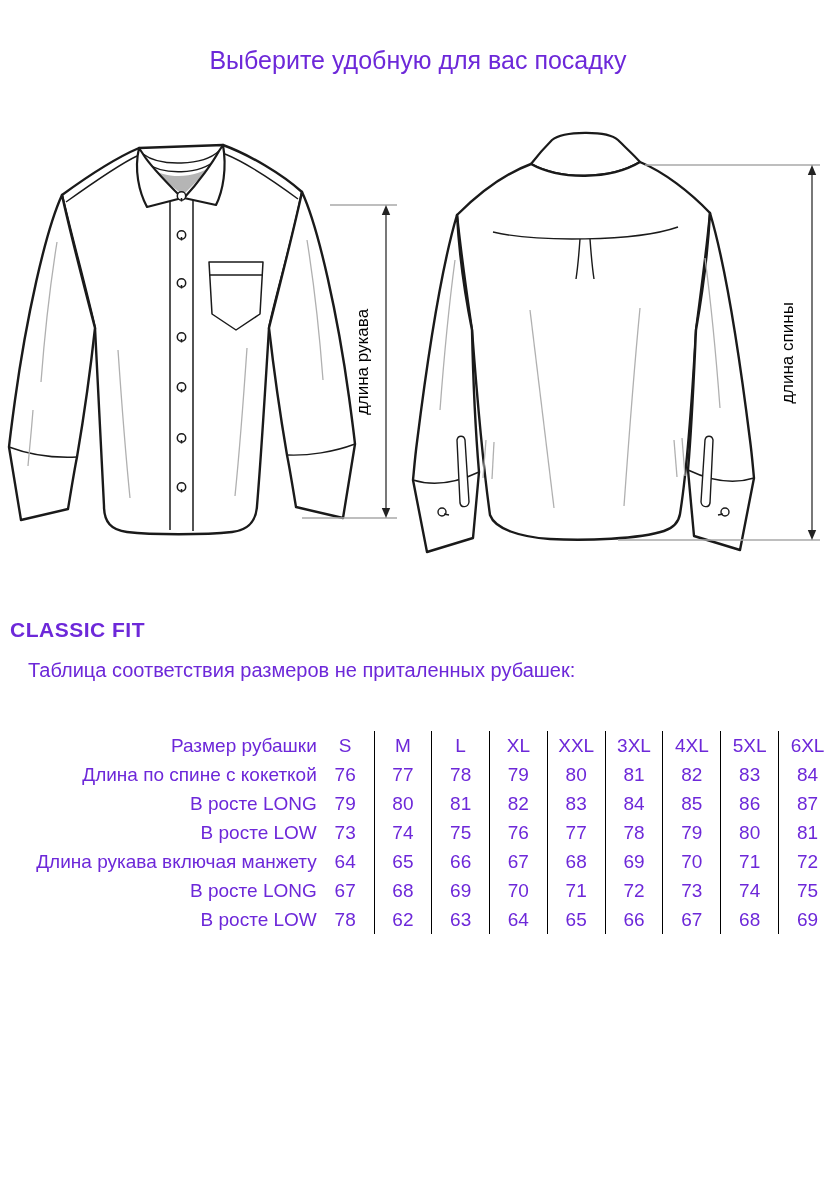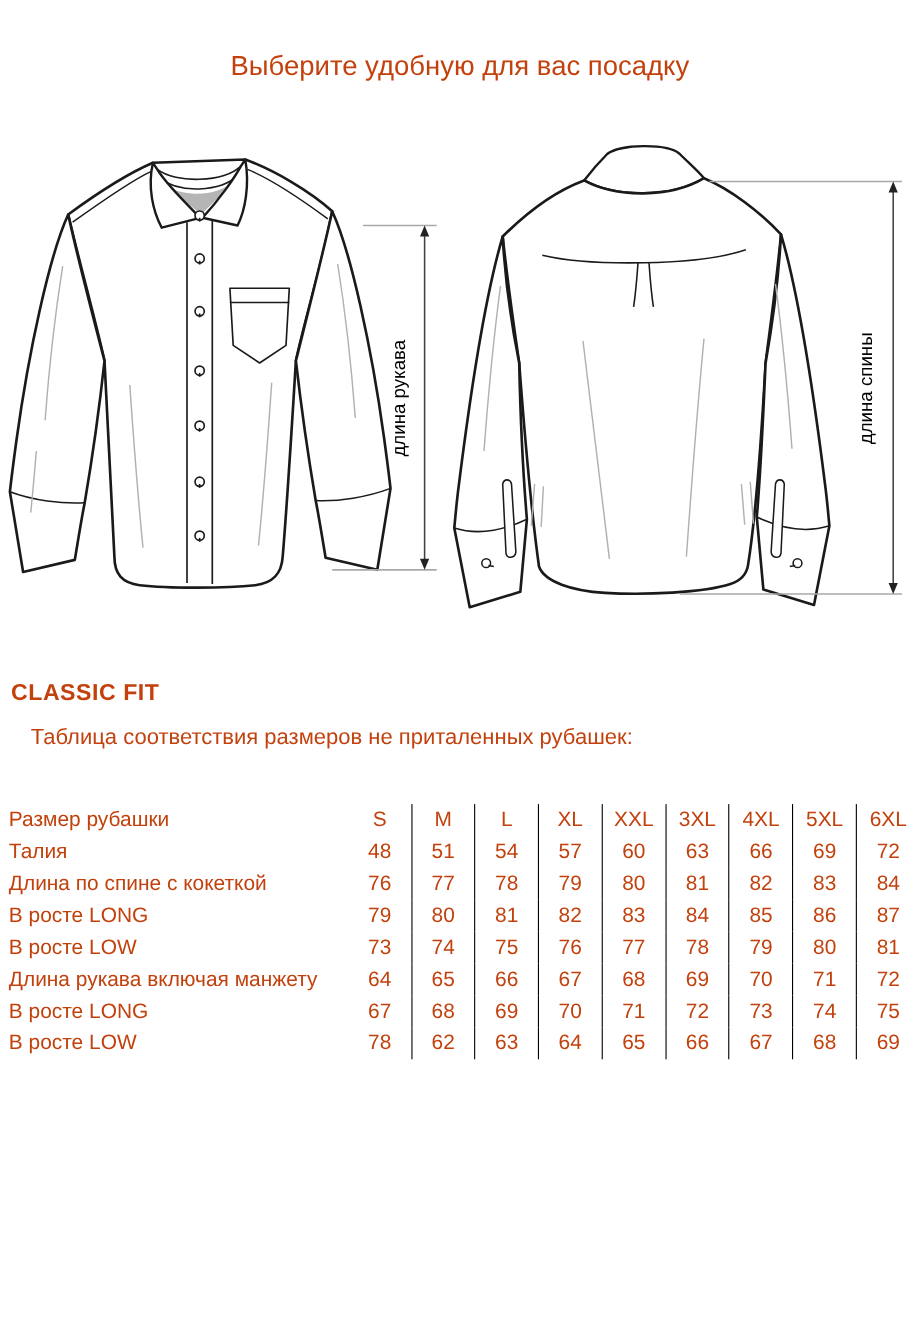--- a/index.html
+++ b/index.html
@@ -1,28 +1,28 @@
 <!DOCTYPE html>
 <html><head>
 <meta charset="utf-8">
 <style>
   html,body{margin:0;padding:0;background:#fff;}
   .page{position:relative;width:836px;height:1200px;background:#fff;overflow:hidden;
-        font-family:"Liberation Sans",sans-serif;color:#c2410c;}
+        font-family:"Liberation Sans",sans-serif;color:#6d28d9;}
   .title{position:absolute;top:46px;left:0;width:836px;text-align:center;
          font-size:25px;font-weight:400;}
   .front-svg{position:absolute;left:0;top:110px;}
   .back-svg{position:absolute;left:400px;top:110px;}
   .heading{position:absolute;left:10px;top:618px;font-size:21px;font-weight:700;
            letter-spacing:.5px;}
   .subtitle{position:absolute;left:10px;top:659px;font-size:20px;margin-left:18px;}
   table.size-table{position:absolute;left:8px;top:731px;border-collapse:collapse;
                    font-size:19px;line-height:1;}
   table.size-table td{height:29px;padding:0;white-space:nowrap;}
-  table.size-table td.label{width:309px;text-align:left;}
+  table.size-table td.label{width:309px;text-align:right;}
   table.size-table td.val{width:57px;text-align:center;border-left:1.5px solid #000;}
   table.size-table td.val.first{border-left:none;}
   svg text{font-family:"Liberation Sans",sans-serif;}
 </style>
 </head>
 <body>
 
 <div class="page">
 
   <div class="title">Выберите удобную для вас посадку</div>
@@ -175,32 +175,20 @@
           <td class="val">M</td>
           <td class="val">L</td>
           <td class="val">XL</td>
           <td class="val">XXL</td>
           <td class="val">3XL</td>
           <td class="val">4XL</td>
           <td class="val">5XL</td>
           <td class="val">6XL</td>
         </tr>
         <tr>
-          <td class="label">Талия</td>
-          <td class="val first">48</td>
-          <td class="val">51</td>
-          <td class="val">54</td>
-          <td class="val">57</td>
-          <td class="val">60</td>
-          <td class="val">63</td>
-          <td class="val">66</td>
-          <td class="val">69</td>
-          <td class="val">72</td>
-        </tr>
-        <tr>
           <td class="label">Длина по спине с кокеткой</td>
           <td class="val first">76</td>
           <td class="val">77</td>
           <td class="val">78</td>
           <td class="val">79</td>
           <td class="val">80</td>
           <td class="val">81</td>
           <td class="val">82</td>
           <td class="val">83</td>
           <td class="val">84</td>

